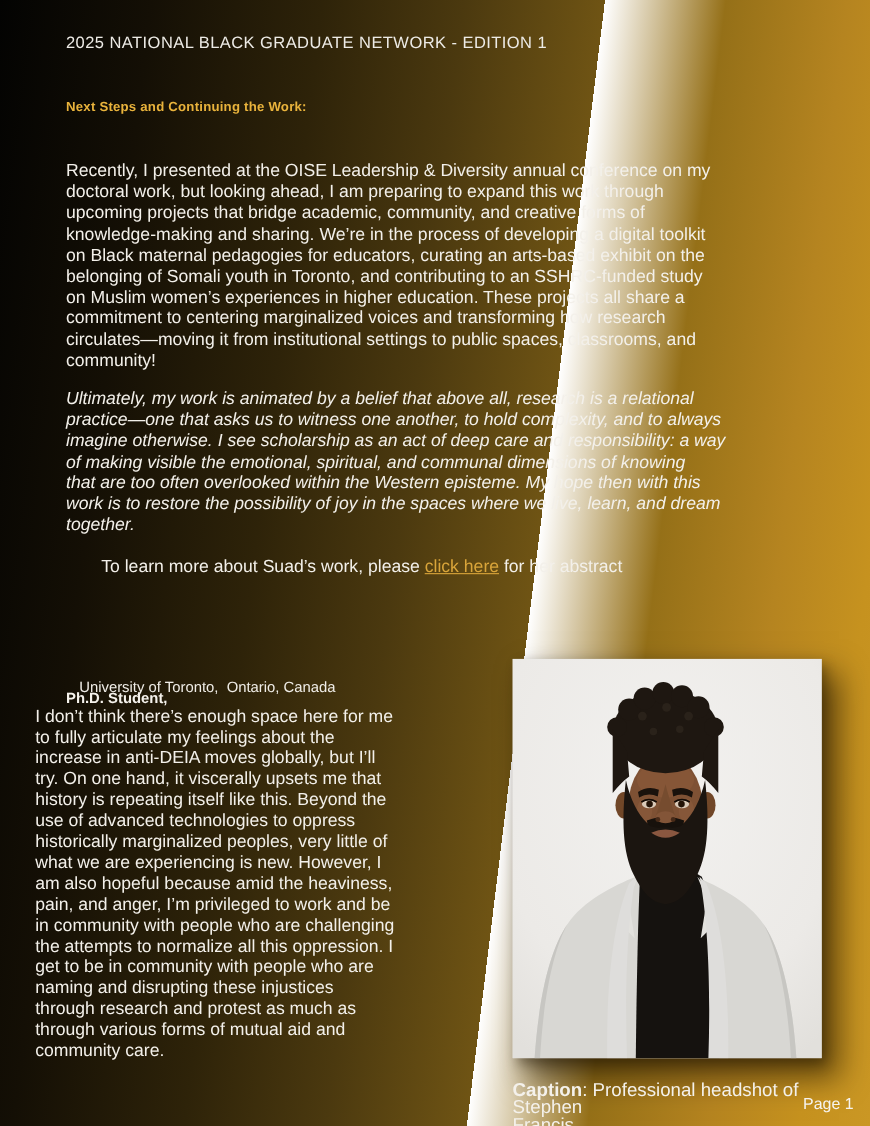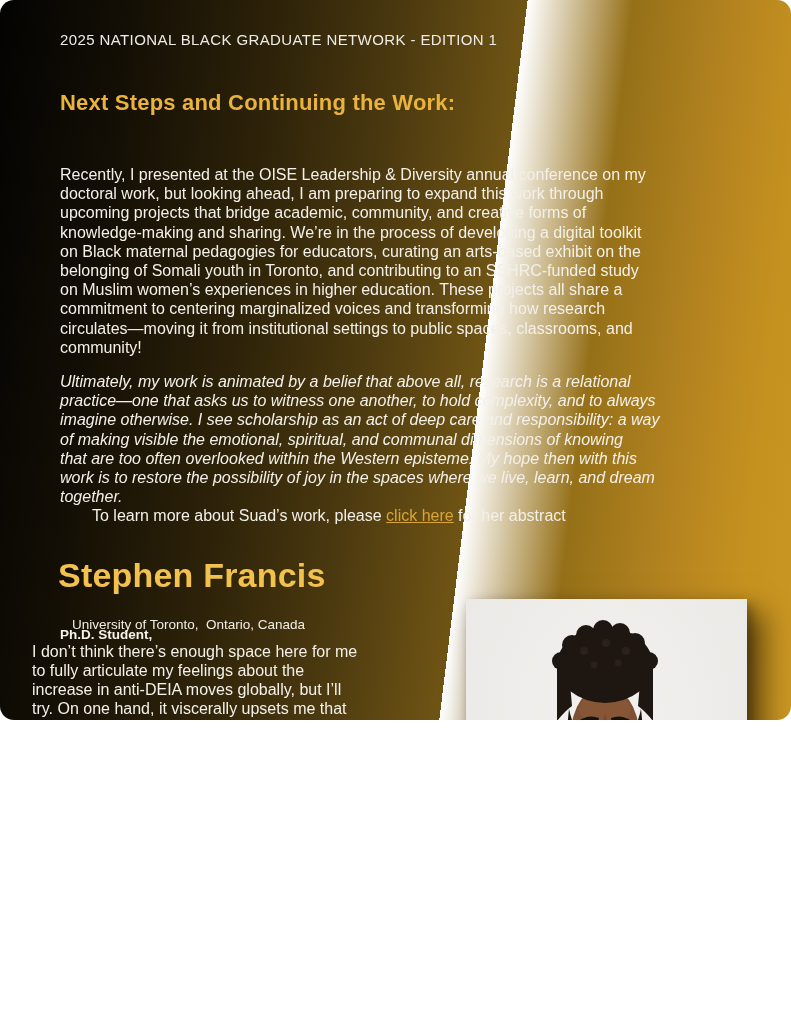--- a/index.html
+++ b/index.html
@@ -1,44 +1,42 @@
 <!DOCTYPE html>
 <html><head>
 <meta charset="utf-8">
 <style>
   * { margin: 0; padding: 0; box-sizing: border-box; }
   html, body { width: 791px; height: 1024px; }
   body { font-family: "Liberation Sans", sans-serif; overflow: hidden; }
 
   .page {
     position: relative;
-    width: 791px; height: 720px;
+    width: 791px; height: 1024px;
     background: linear-gradient(97deg,
       #030302 0%, #140f05 15%, #2e2309 32%, #4b390f 46%,
       #6f5414 60%, #95701833 0%, #95701800 0%, #957018 72%,
       #b58420 84%, #c6921f 93%, #ca9724 100%);
     overflow: hidden;
-    border-radius: 14px;
   }
 
   .edition-header {
     position: absolute; left: 60px; top: 31px;
     color: #edebe6; font-size: 15px; letter-spacing: 0.4px; font-weight: 500;
   }
 
   .section-heading {
     position: absolute; left: 60px; top: 90px;
-    color: #e9b33c; font-size: 22px; font-weight: bold; letter-spacing: 0.2px;
+    color: #e9b33c; font-size: 12px; font-weight: bold; letter-spacing: 0.2px;
   }
 
   .para {
     position: absolute; color: #f3f0ea;
     font-size: 16px; line-height: 19.2px;
     white-space: pre-line;
-    margin-top: 19px;
   }
   .para-1 { left: 60px; top: 146px; width: 710px; }
   .para-2 { left: 60px; top: 353px; width: 714px; font-style: italic; }
 
   .link-line {
     position: absolute; left: 92px; top: 507px;
     color: #f3f0ea; font-size: 16px;
   }
   .link-line a { color: #d9a53a; text-decoration: underline; cursor: pointer; }
 
@@ -104,21 +102,20 @@
   <div class="para para-2">Ultimately, my work is animated by a belief that above all, research is a relational
 practice—one that asks us to witness one another, to hold complexity, and to always
 imagine otherwise. I see scholarship as an act of deep care and responsibility: a way
 of making visible the emotional, spiritual, and communal dimensions of knowing
 that are too often overlooked within the Western episteme. My hope then with this
 work is to restore the possibility of joy in the spaces where we live, learn, and dream
 together.</div>
 
   <div class="link-line"><span>To learn more about Suad’s work, please </span><a href="#">click here</a><span> for her abstract</span></div>
 
-  <div class="profile-name">Stephen Francis</div>
   <div class="profile-title">Ph.D. Student,</div>
   <div class="profile-affiliation">University of Toronto,  Ontario, Canada</div>
 
   <div class="stephen-para">I don’t think there’s enough space here for me
 to fully articulate my feelings about the
 increase in anti-DEIA moves globally, but I’ll
 try. On one hand, it viscerally upsets me that
 history is repeating itself like this. Beyond the
 use of advanced technologies to oppress
 historically marginalized peoples, very little of

